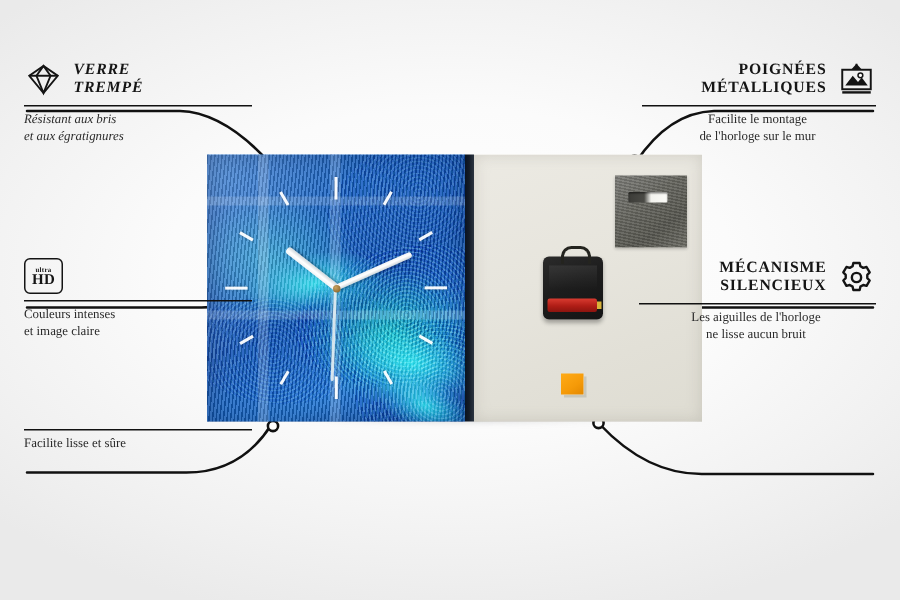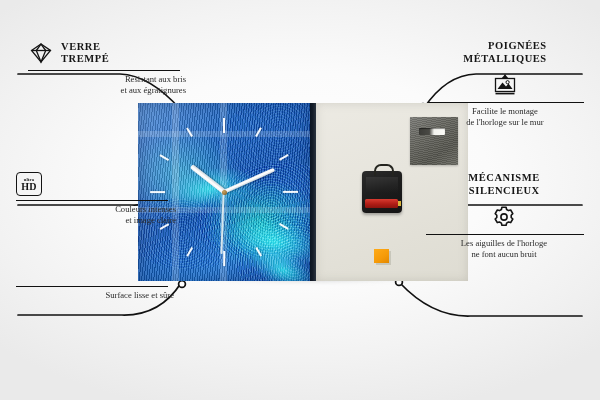--- a/index.html
+++ b/index.html
@@ -164,43 +164,42 @@
   #foam-spacer {
     position: absolute; left: 58px; bottom: 18px;
     width: 15px; height: 14px;
     background: linear-gradient(145deg,#ffab18 0%, #f59a08 60%, #e28800 100%);
     box-shadow: 2px 2px 0 rgba(180,178,166,.55);
   }
 
   
   .callout { position: absolute; }
   .cal-head { display: flex; align-items: center; gap: 7px; }
-  .cal-head.right { justify-content: flex-end; flex-direction: column; }
+  .cal-head.right { justify-content: flex-end; }
   .cal-title {
     font-family: "Liberation Serif", serif;
     font-size: 10.5px; font-weight: 700;
     letter-spacing: .55px; line-height: 12.5px;
     color: #151515; text-transform: uppercase;
     white-space: pre-line;
   }
   .callout.r .cal-title { text-align: right; }
   .cal-rule { height: 1.4px; background: #111; margin-top: 4px; }
   .cal-sub {
     font-family: "Liberation Serif", serif;
     font-size: 8.6px; line-height: 10.4px;
     color: #2a2a2a; margin-top: 3px;
     white-space: pre-line;
-    text-align: right;
   }
   .callout.r .cal-sub { text-align: center; }
   .cal-icon { width: 26px; height: 26px; flex: 0 0 26px; }
   .cal-icon svg { display: block; width: 26px; height: 26px; }
 
   
-  #c-verre   { left: 28px;  top: 40px;  width: 158px; }
+  #c-verre   { left: 16px;  top: 40px;  width: 158px; font-style: italic; }
   #c-impr    { left: 16px;  top: 172px; width: 160px; }
   #c-bords   { left: 16px;  top: 282px; width: 158px; }
   #c-poign   { left: 426px; top: 40px;  width: 158px; }
   #c-meca    { left: 424px; top: 172px; width: 160px; }
   #c-entre   { left: 422px; top: 280px; width: 162px; }
 
   #c-verre  .cal-rule { width: 152px; }
   #c-impr   .cal-rule { width: 152px; }
   #c-bords  .cal-rule { width: 152px; }
   #c-poign  .cal-rule { width: 156px; margin-left: auto; }
@@ -341,21 +340,21 @@
         <span class="hd-main">HD</span>
       </span>
     </div>
     <div class="cal-rule"></div>
     <div class="cal-sub">Couleurs intenses
 et image claire</div>
   </div>
 
   <div class="callout l" id="c-bords">
     <div class="cal-rule"></div>
-    <div class="cal-sub">Surface lisse et sûre</div>
+    <div class="cal-sub">Facilite lisse et sûre</div>
   </div>
 
   <div class="callout r" id="c-poign">
     <div class="cal-head right">
       <span class="cal-title">POIGNÉES
 MÉTALLIQUES</span>
       <span class="cal-icon">
         <svg viewBox="0 0 26 26" fill="none" stroke="#141414" stroke-width="1.3">
           <path d="M13 2.5 L9.8 6 H16.2 Z" fill="#141414" stroke="none"></path>
           <path d="M13 2.5 V6"></path>
@@ -377,17 +376,17 @@
 SILENCIEUX</span>
       <span class="cal-icon">
         <svg viewBox="0 0 26 26" fill="none" stroke="#141414" stroke-width="1.6" stroke-linejoin="round">
           <path d="M10.9 3.3 h4.2 l.5 2.2 1.9 1.1 2.2-.6 2.1 3.6-1.6 1.6v2.2l1.6 1.6-2.1 3.6-2.2-.6-1.9 1.1-.5 2.2h-4.2l-.5-2.2-1.9-1.1-2.2.6-2.1-3.6 1.6-1.6v-2.2L4.2 9.6l2.1-3.6 2.2.6 1.9-1.1z"></path>
           <circle cx="13" cy="13" r="3.1"></circle>
         </svg>
       </span>
     </div>
     <div class="cal-rule"></div>
     <div class="cal-sub">Les aiguilles de l'horloge
-ne font aucun bruit</div>
+ne lisse aucun bruit</div>
   </div>
 
 
 </div>
 
 </body></html>

